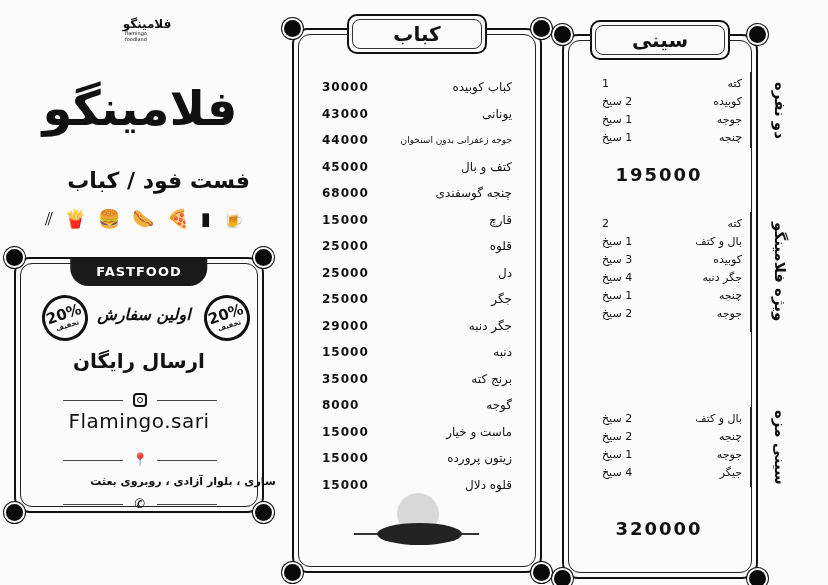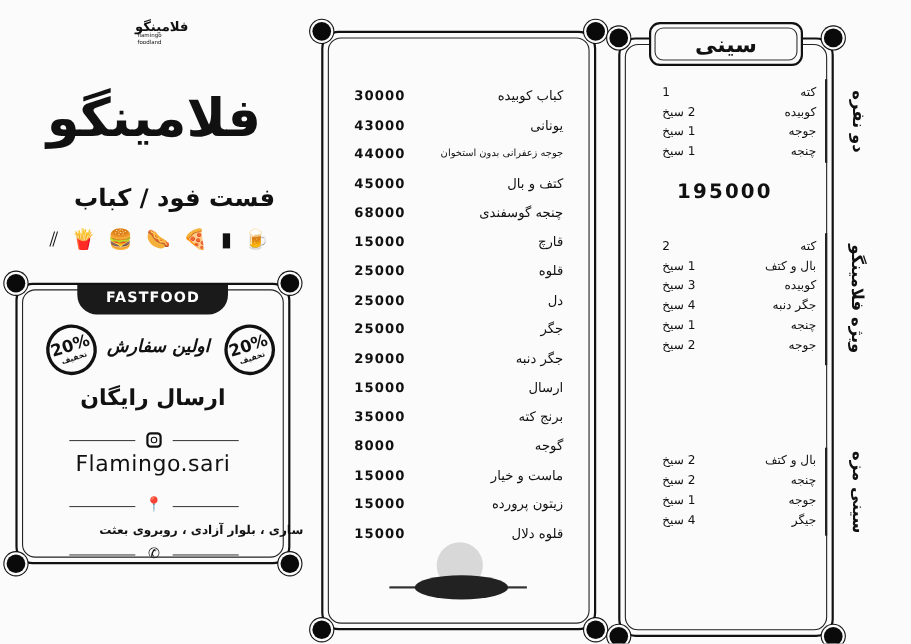--- a/index.html
+++ b/index.html
@@ -144,20 +144,23 @@
   </div>
 </div>
 
 <div class="frame kabab-frame">
   <div class="outer"></div>
     <div class="inner"></div>
   <div class="dot tl"></div>
   <div class="dot tr"></div>
   <div class="dot bl"></div>
   <div class="dot br"></div>
+  <div class="plaque">
+    <span>کباب</span>
+  </div>
 
   <div class="menu-list">
     <div class="menu-row">
         <span class="name">کباب کوبیده</span>
         <span class="price">30000</span>
       </div>
     <div class="menu-row">
         <span class="name">یونانی</span>
         <span class="price">43000</span>
       </div>
@@ -187,21 +190,21 @@
       </div>
     <div class="menu-row">
         <span class="name">جگر</span>
         <span class="price">25000</span>
       </div>
     <div class="menu-row">
         <span class="name">جگر دنبه</span>
         <span class="price">29000</span>
       </div>
     <div class="menu-row">
-        <span class="name">ارسال</span>
+        <span class="name">دنبه</span>
         <span class="price">15000</span>
       </div>
     <div class="menu-row">
         <span class="name">برنج کته</span>
         <span class="price">35000</span>
       </div>
     <div class="menu-row">
         <span class="name">گوجه</span>
         <span class="price">8000</span>
       </div>
@@ -310,13 +313,14 @@
         </div>
       <div class="row">
           <span>جیگر</span>
           <span>4 سیخ</span>
         </div>
     </div>
     <div class="vtitle" style="top:0; height:80px;">
         <span>سینی مزه</span>
       </div>
   </div>
+  <div class="set-price" style="top:484px;">320000</div>
 </div>
 
 </body></html>

